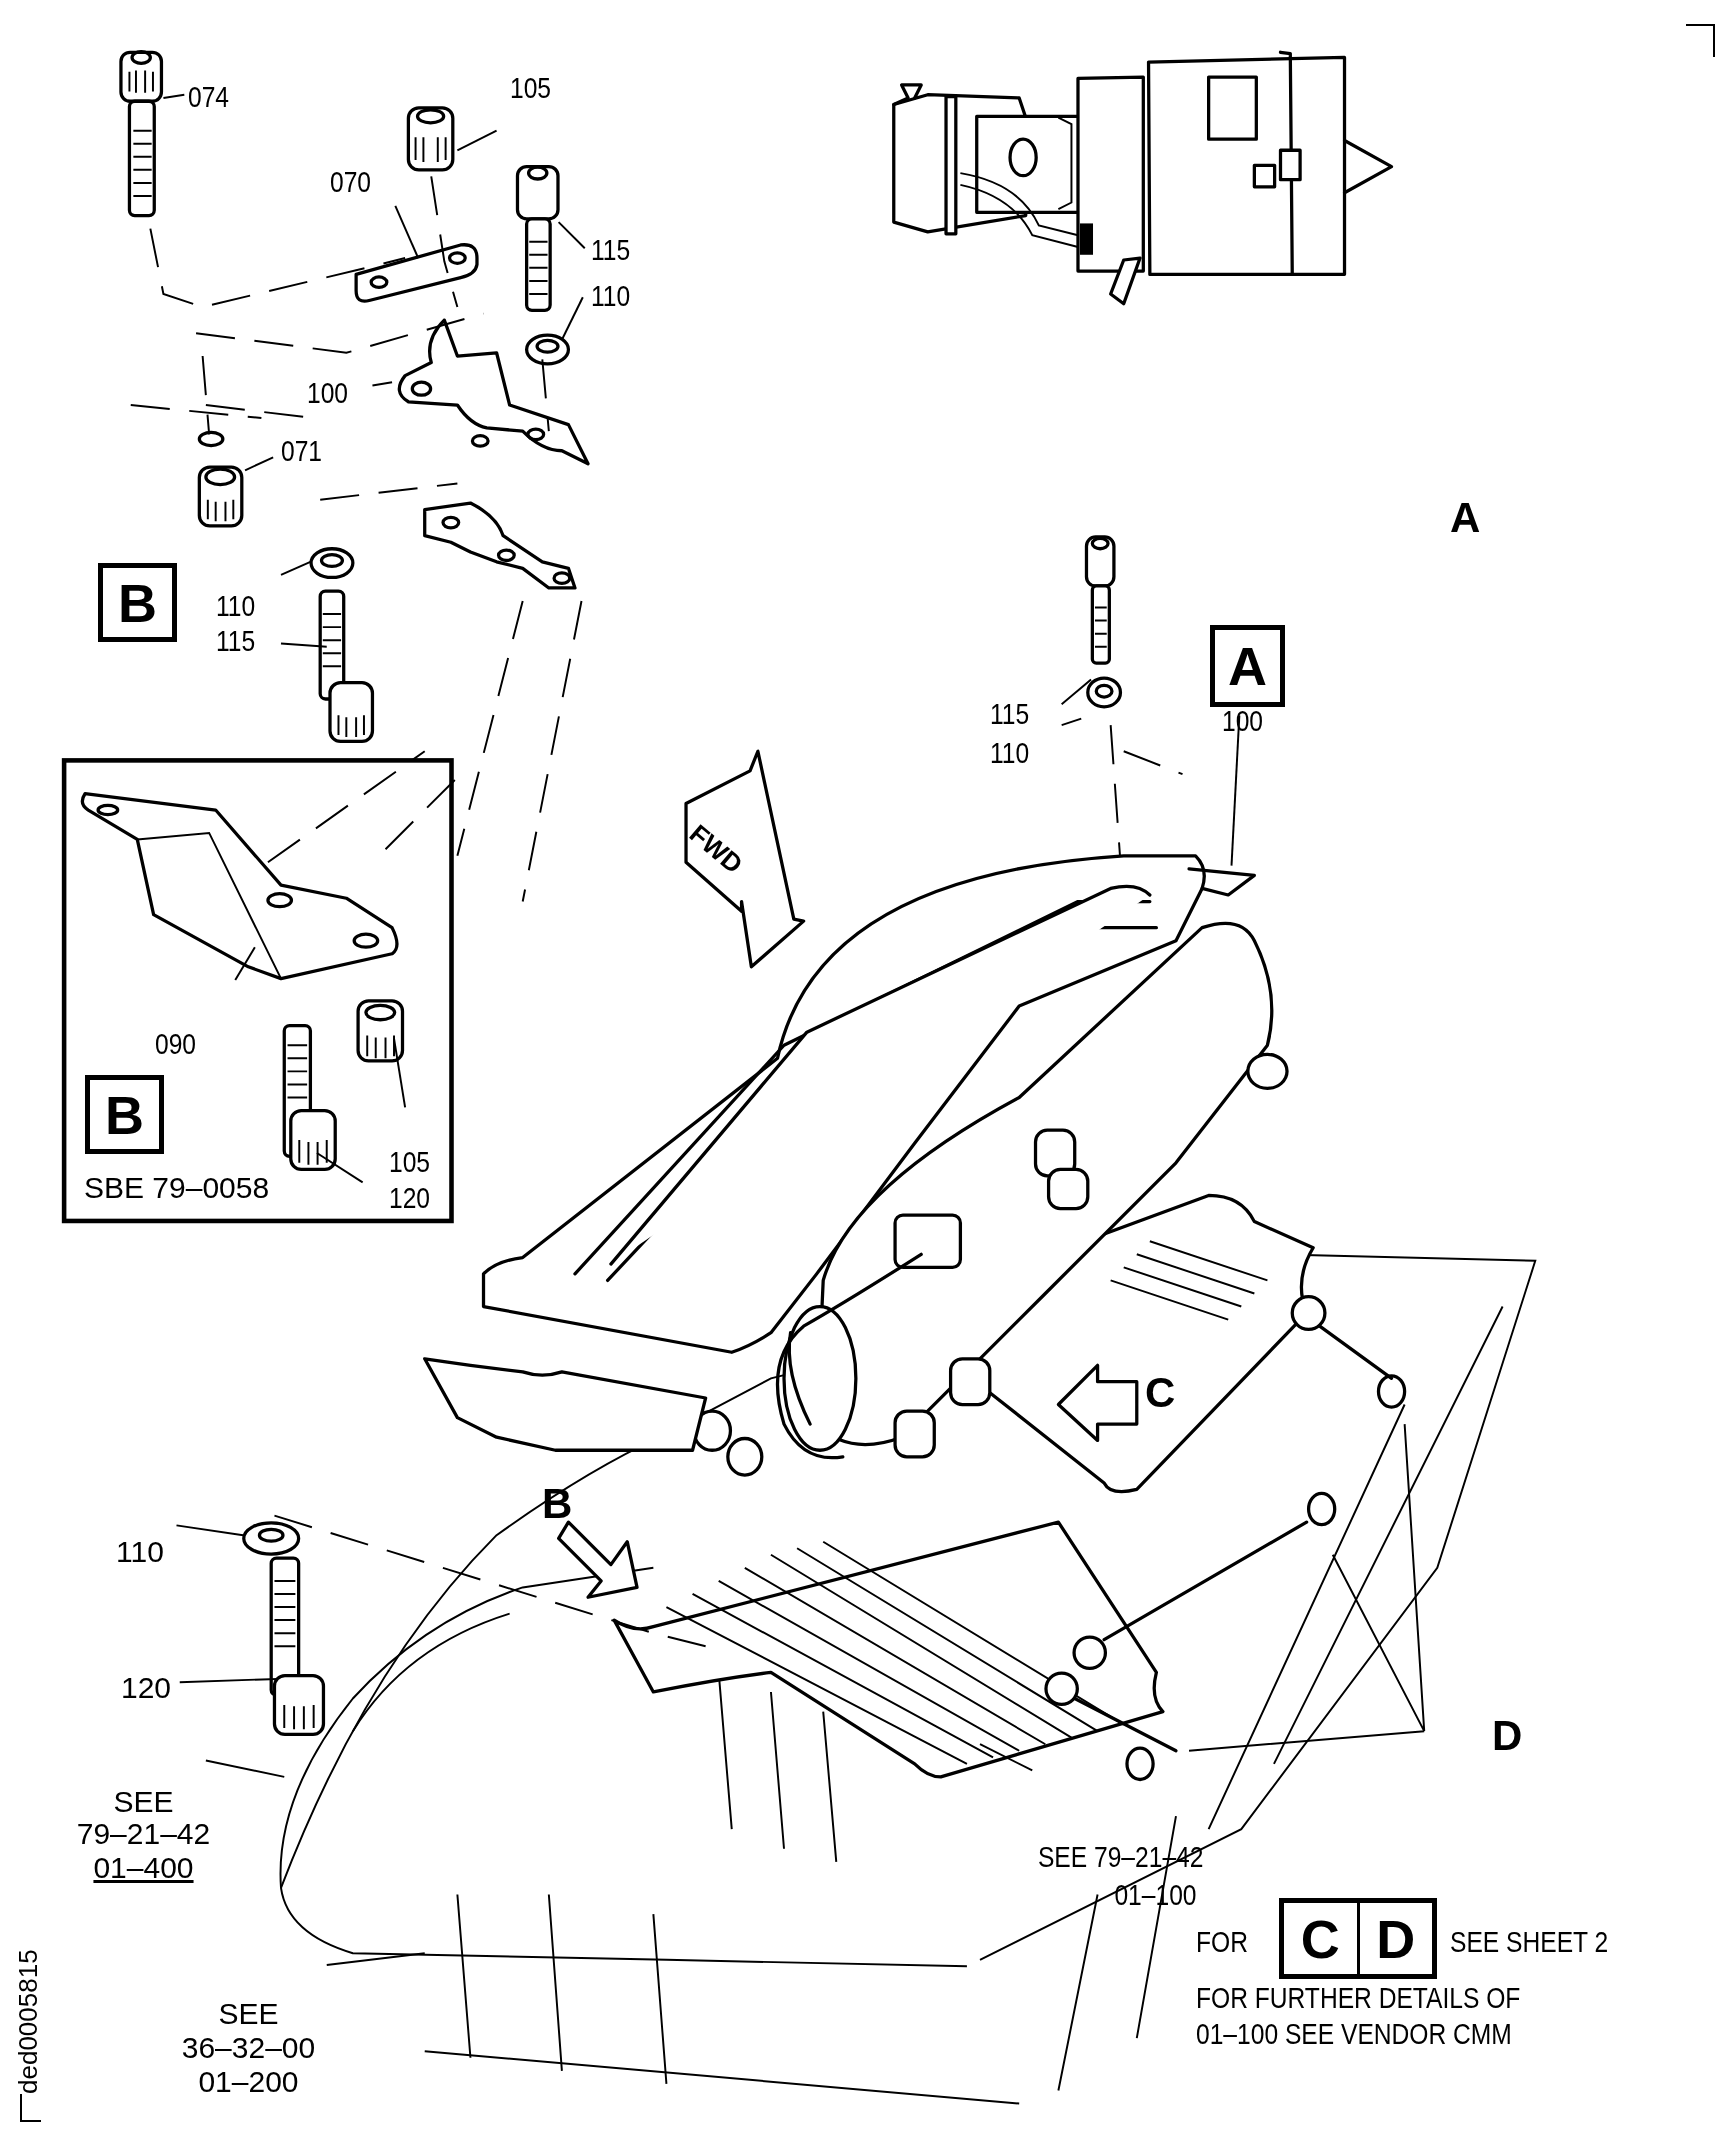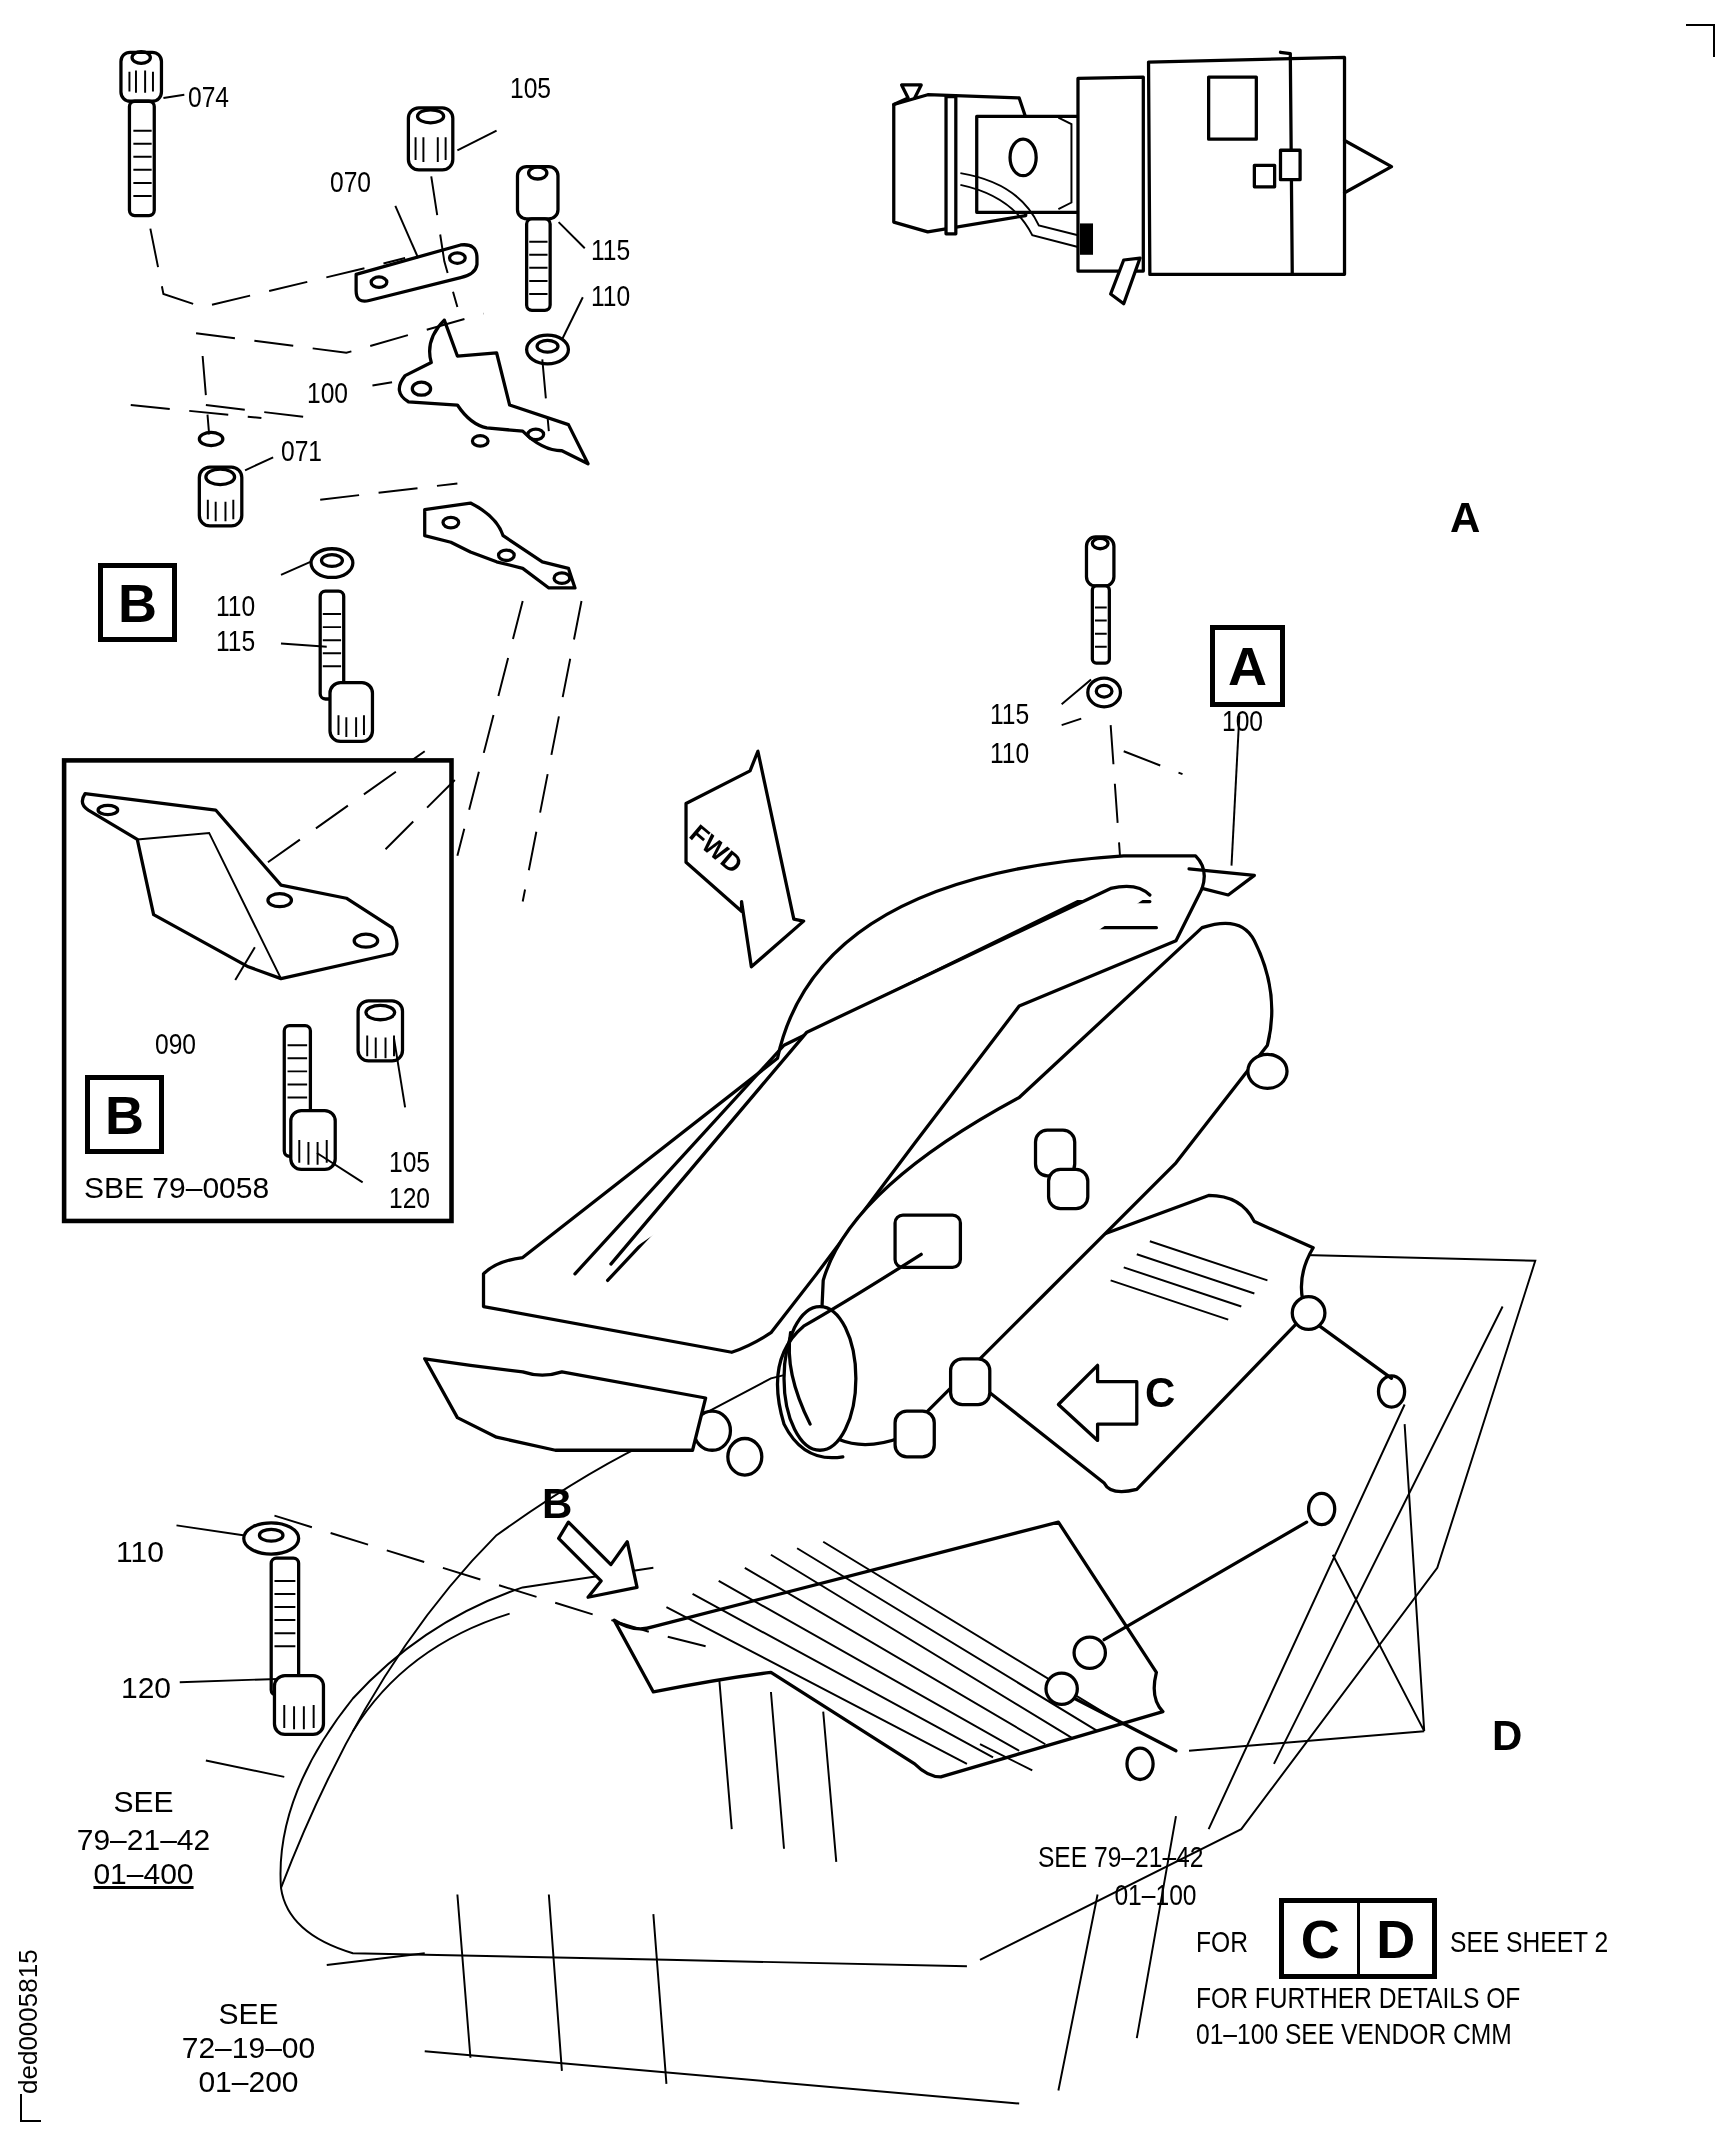--- a/index.html
+++ b/index.html
@@ -277,26 +277,26 @@
 <div class="big" style="left:1450px;top:497px;">A</div>
 <div class="big" style="left:542px;top:1483px;">B</div>
 <div class="big" style="left:1145px;top:1372px;">C</div>
 <div class="big" style="left:1492px;top:1715px;">D</div>
 <div class="big" style="left:702px;top:820px;font-size:26px;transform:rotate(40deg);transform-origin:left top;">FWD</div>
 
 <div class="lbl" style="left:84px;top:1173px;">SBE 79–0058</div>
 
 <div style="position:absolute;left:62px;top:1787px;width:163px;text-align:center;">
   <div class="lbl" style="position:static;">SEE</div>
-  <div class="lbl" style="position:static;margin-top:8px;">79–21–42</div>
+  <div class="lbl" style="position:static;margin-top:2px;">79–21–42</div>
   <div class="lbl" style="position:static;margin-top:3.9px;text-decoration:underline;">01–400</div>
 </div>
 <div style="position:absolute;left:167px;top:1999px;width:163px;text-align:center;">
   <div class="lbl" style="position:static;">SEE</div>
-  <div class="lbl" style="position:static;margin-top:3.9px;">72–19–00</div>
+  <div class="lbl" style="position:static;margin-top:3.9px;">36–32–00</div>
   <div class="lbl" style="position:static;margin-top:3.9px;">01–200</div>
 </div>
 <div style="position:absolute;left:1019px;top:1842px;width:248px;text-align:center;">
   <div class="lbl narrow" style="position:static;">SEE 79–21–42</div>
   <div class="lbl narrow" style="position:static;margin-top:7.8px;margin-left:59px;">01–100</div>
 </div>
 
 <div class="lbl narrow" style="left:1196px;top:1927px;">FOR</div>
 <div class="cd-box">
   <div class="cd-cell">C</div>

